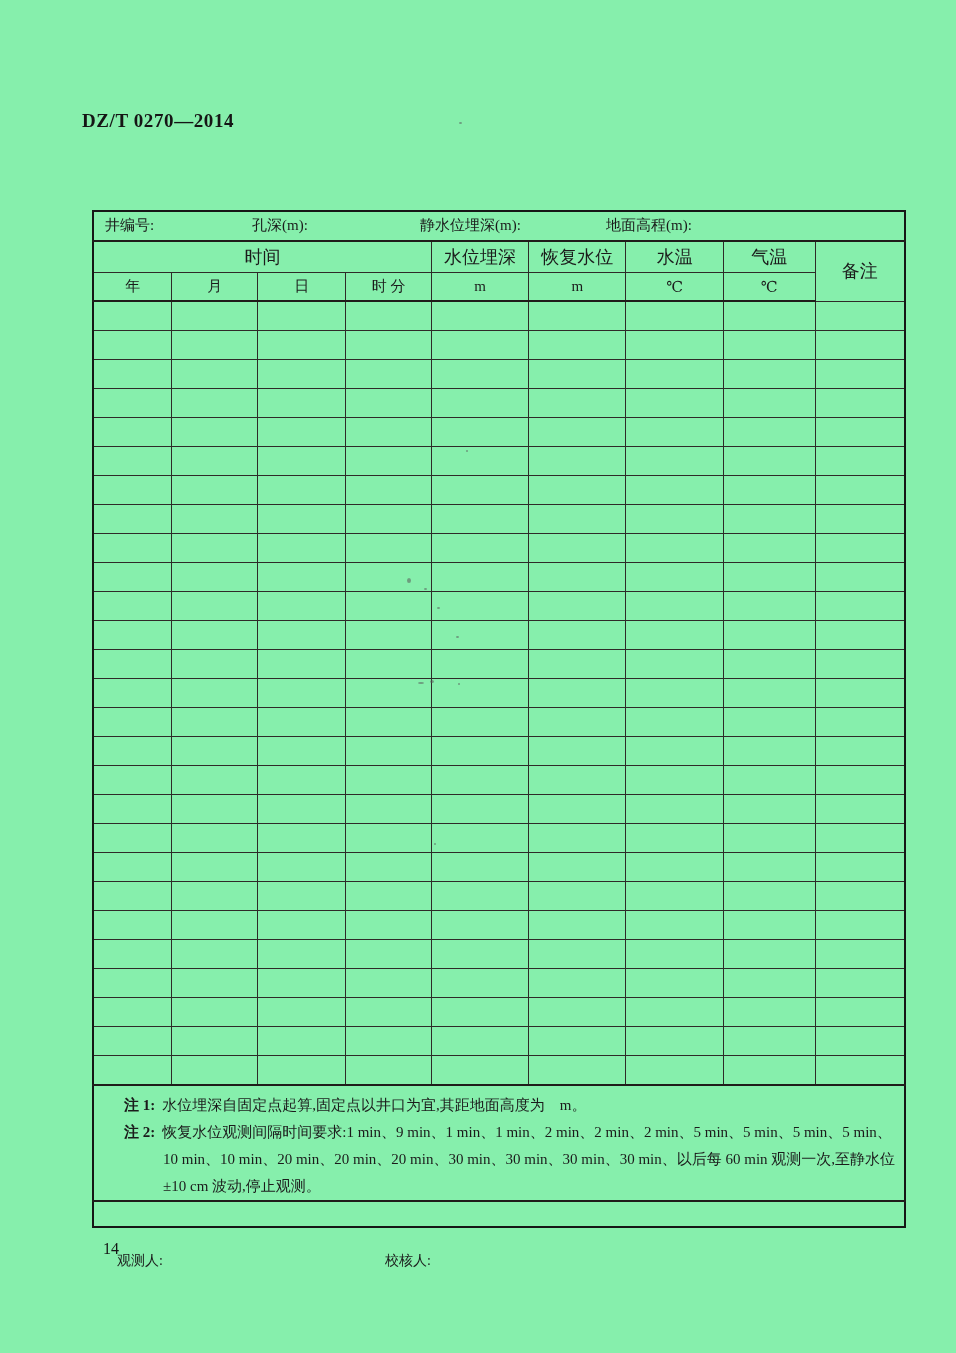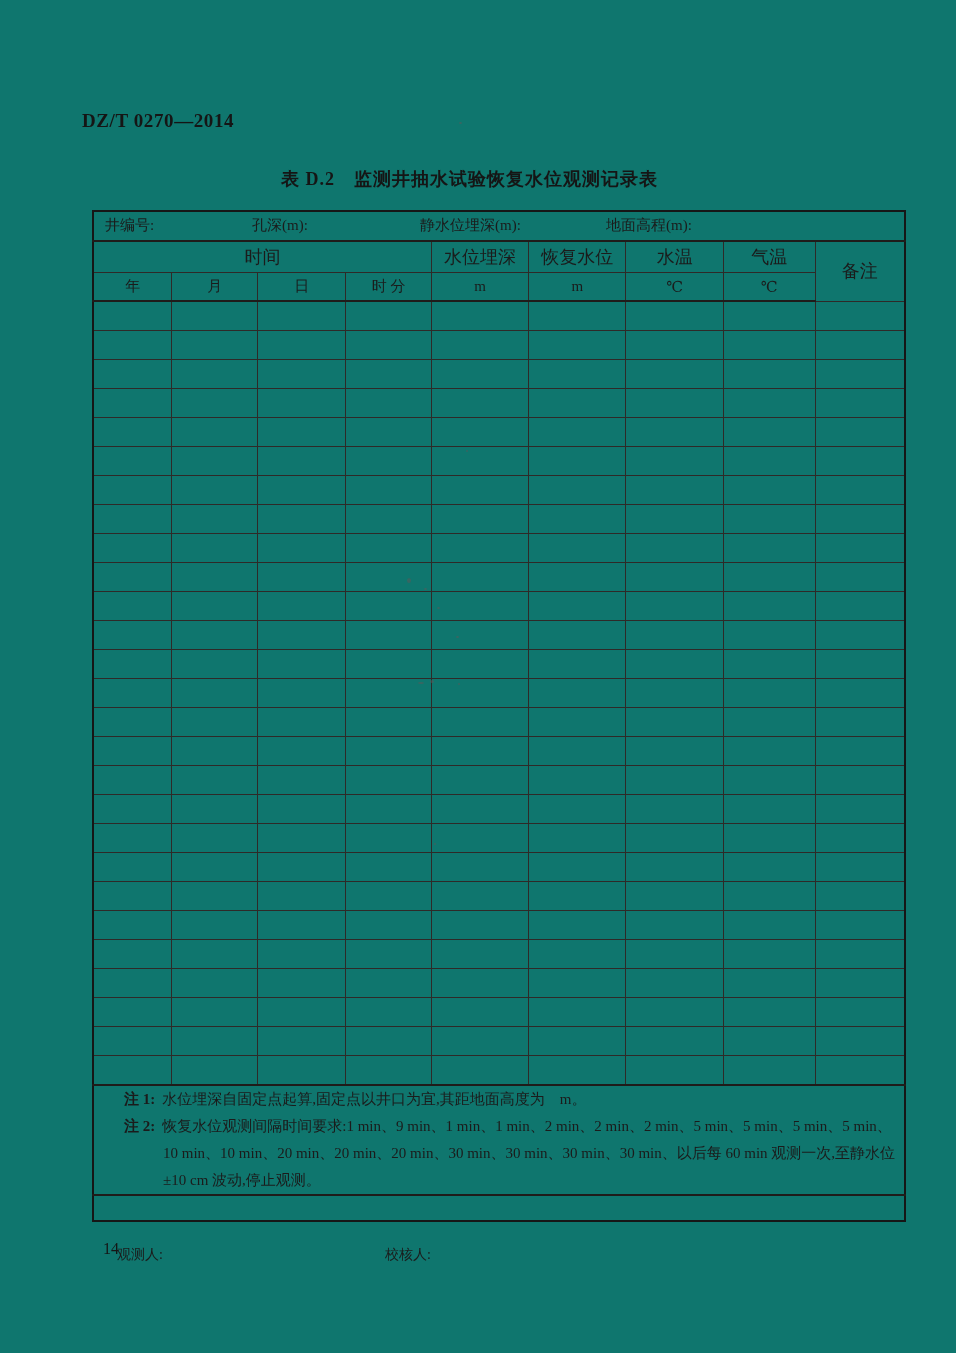--- a/index.html
+++ b/index.html
@@ -11,21 +11,21 @@
     position: relative;
     width: 956px;
     height: 1353px;
     font-family: "Liberation Serif", "DejaVu Serif", serif;
     color: #151515;
     overflow: hidden;
   }
   .page {
     position: absolute;
     inset: 0;
-    background: #0f766e;
+    background: #86efac;
   }
   .std-no {
     position: absolute;
     left: 82px;
     top: 110px;
     font-size: 19px;
     font-weight: bold;
     letter-spacing: 0.6px;
   }
   .table-title {
@@ -78,21 +78,21 @@
     border-bottom: 2px solid #1f1c1a;
     font-size: 15px;
   }
   th.remark-cell { font-size: 15px; }
   tbody.blank-rows td { height: 28px; }
   tr.notes-row td {
     height: 104px;
     border-top: 2px solid #1f1c1a;
     text-align: left;
     vertical-align: top;
-    padding-top: 0;
+    padding-top: 6px;
   }
   .note-line {
     padding-left: 30px;
     line-height: 27px;
     font-size: 15px;
     white-space: nowrap;
   }
   .note-line.cont { padding-left: 69px; }
   .note-label {
     font-weight: bold;
@@ -126,21 +126,20 @@
     opacity: 0.55;
   }
 </style>
 </head>
 <body>
 
 <div class="page">
 
   <div class="std-no">DZ/T 0270—2014</div>
 
-  <div class="table-title">表 D.2　监测井抽水试验恢复水位观测记录表</div>
 
   <table class="record">
     <colgroup>
       <col style="width:73px">
         <col style="width:79px">
         <col style="width:82px">
         <col style="width:79px">
       <col style="width:90px">
         <col style="width:90px">
         <col style="width:90px">

